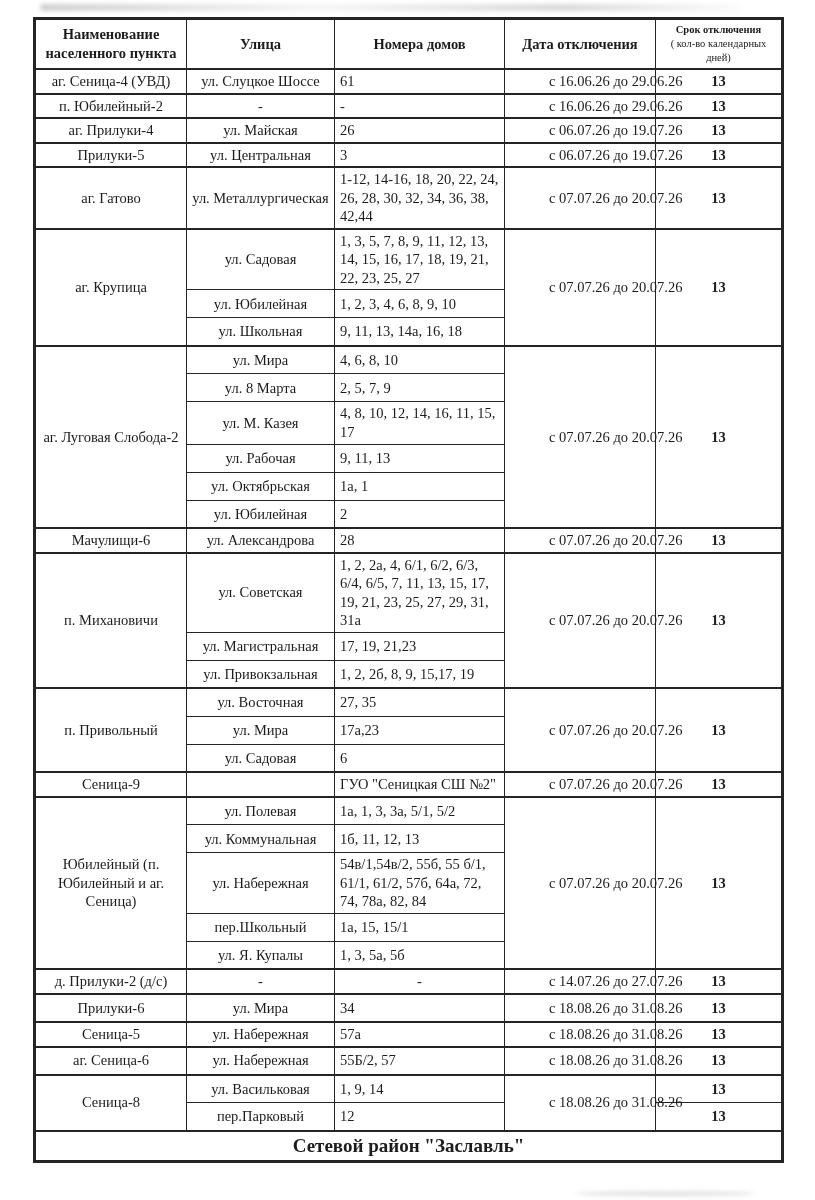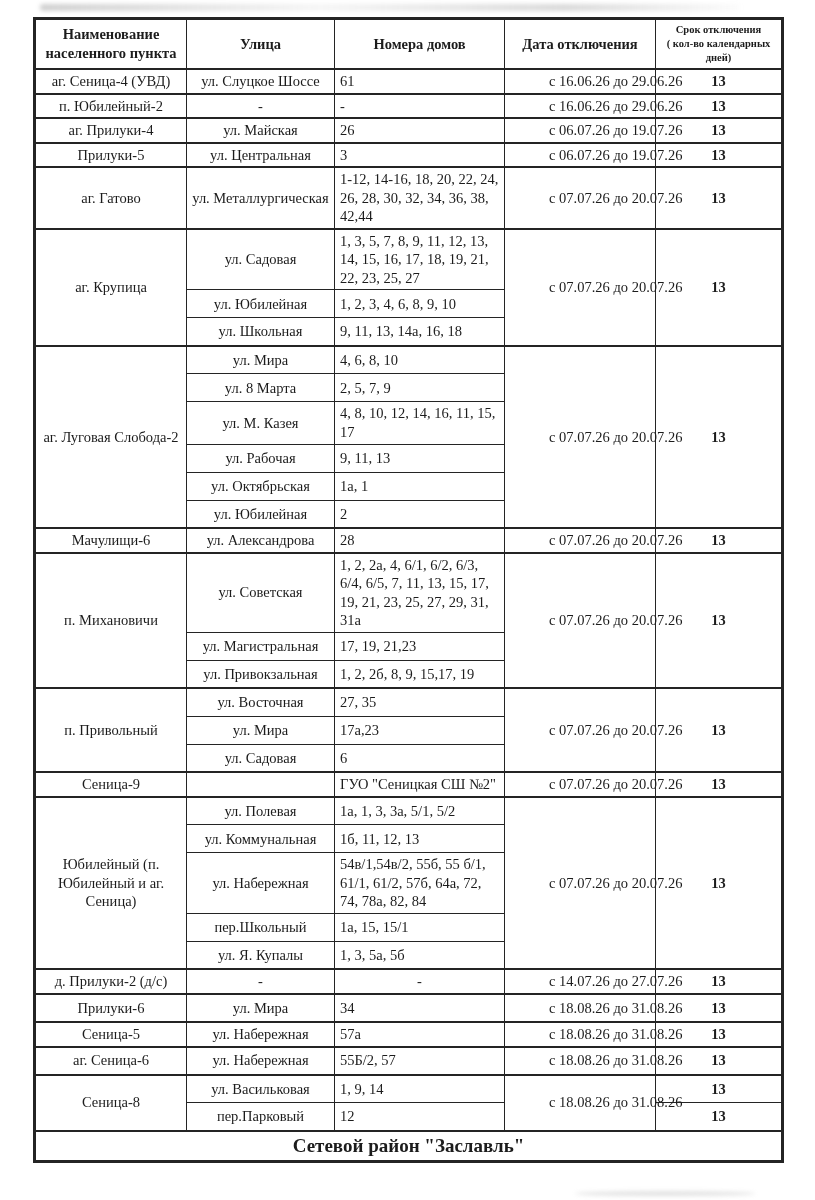--- a/index.html
+++ b/index.html
@@ -58,21 +58,21 @@
   }
   tr.group-start > td, tr.group-start > th { border-top: 2.6px solid #242424; }
 
   thead th {
     font-weight: bold;
     text-align: center;
     height: 44px;
     border-bottom: 2.6px solid #242424;
   }
   th.term-header { font-size: 10.5px; line-height: 1.35; font-weight: bold; }
-  th.term-header .sub { display: block; font-weight: bold; }
+  th.term-header .sub { display: block; font-weight: normal; }
 
   td.name-cell   { text-align: center; }
   td.street-cell { text-align: center; font-family: Liberation Serif, serif; }
   td.houses-cell { text-align: left; }
   td.houses-cell.center { text-align: center; }
   td.date-cell   { text-align: center; white-space: nowrap; padding-left: 44px; }
   td.term-cell   { text-align: center; font-weight: bold; }
 
   tbody tr { height: 28px; }
   tbody tr.tall { height: 19px; }

